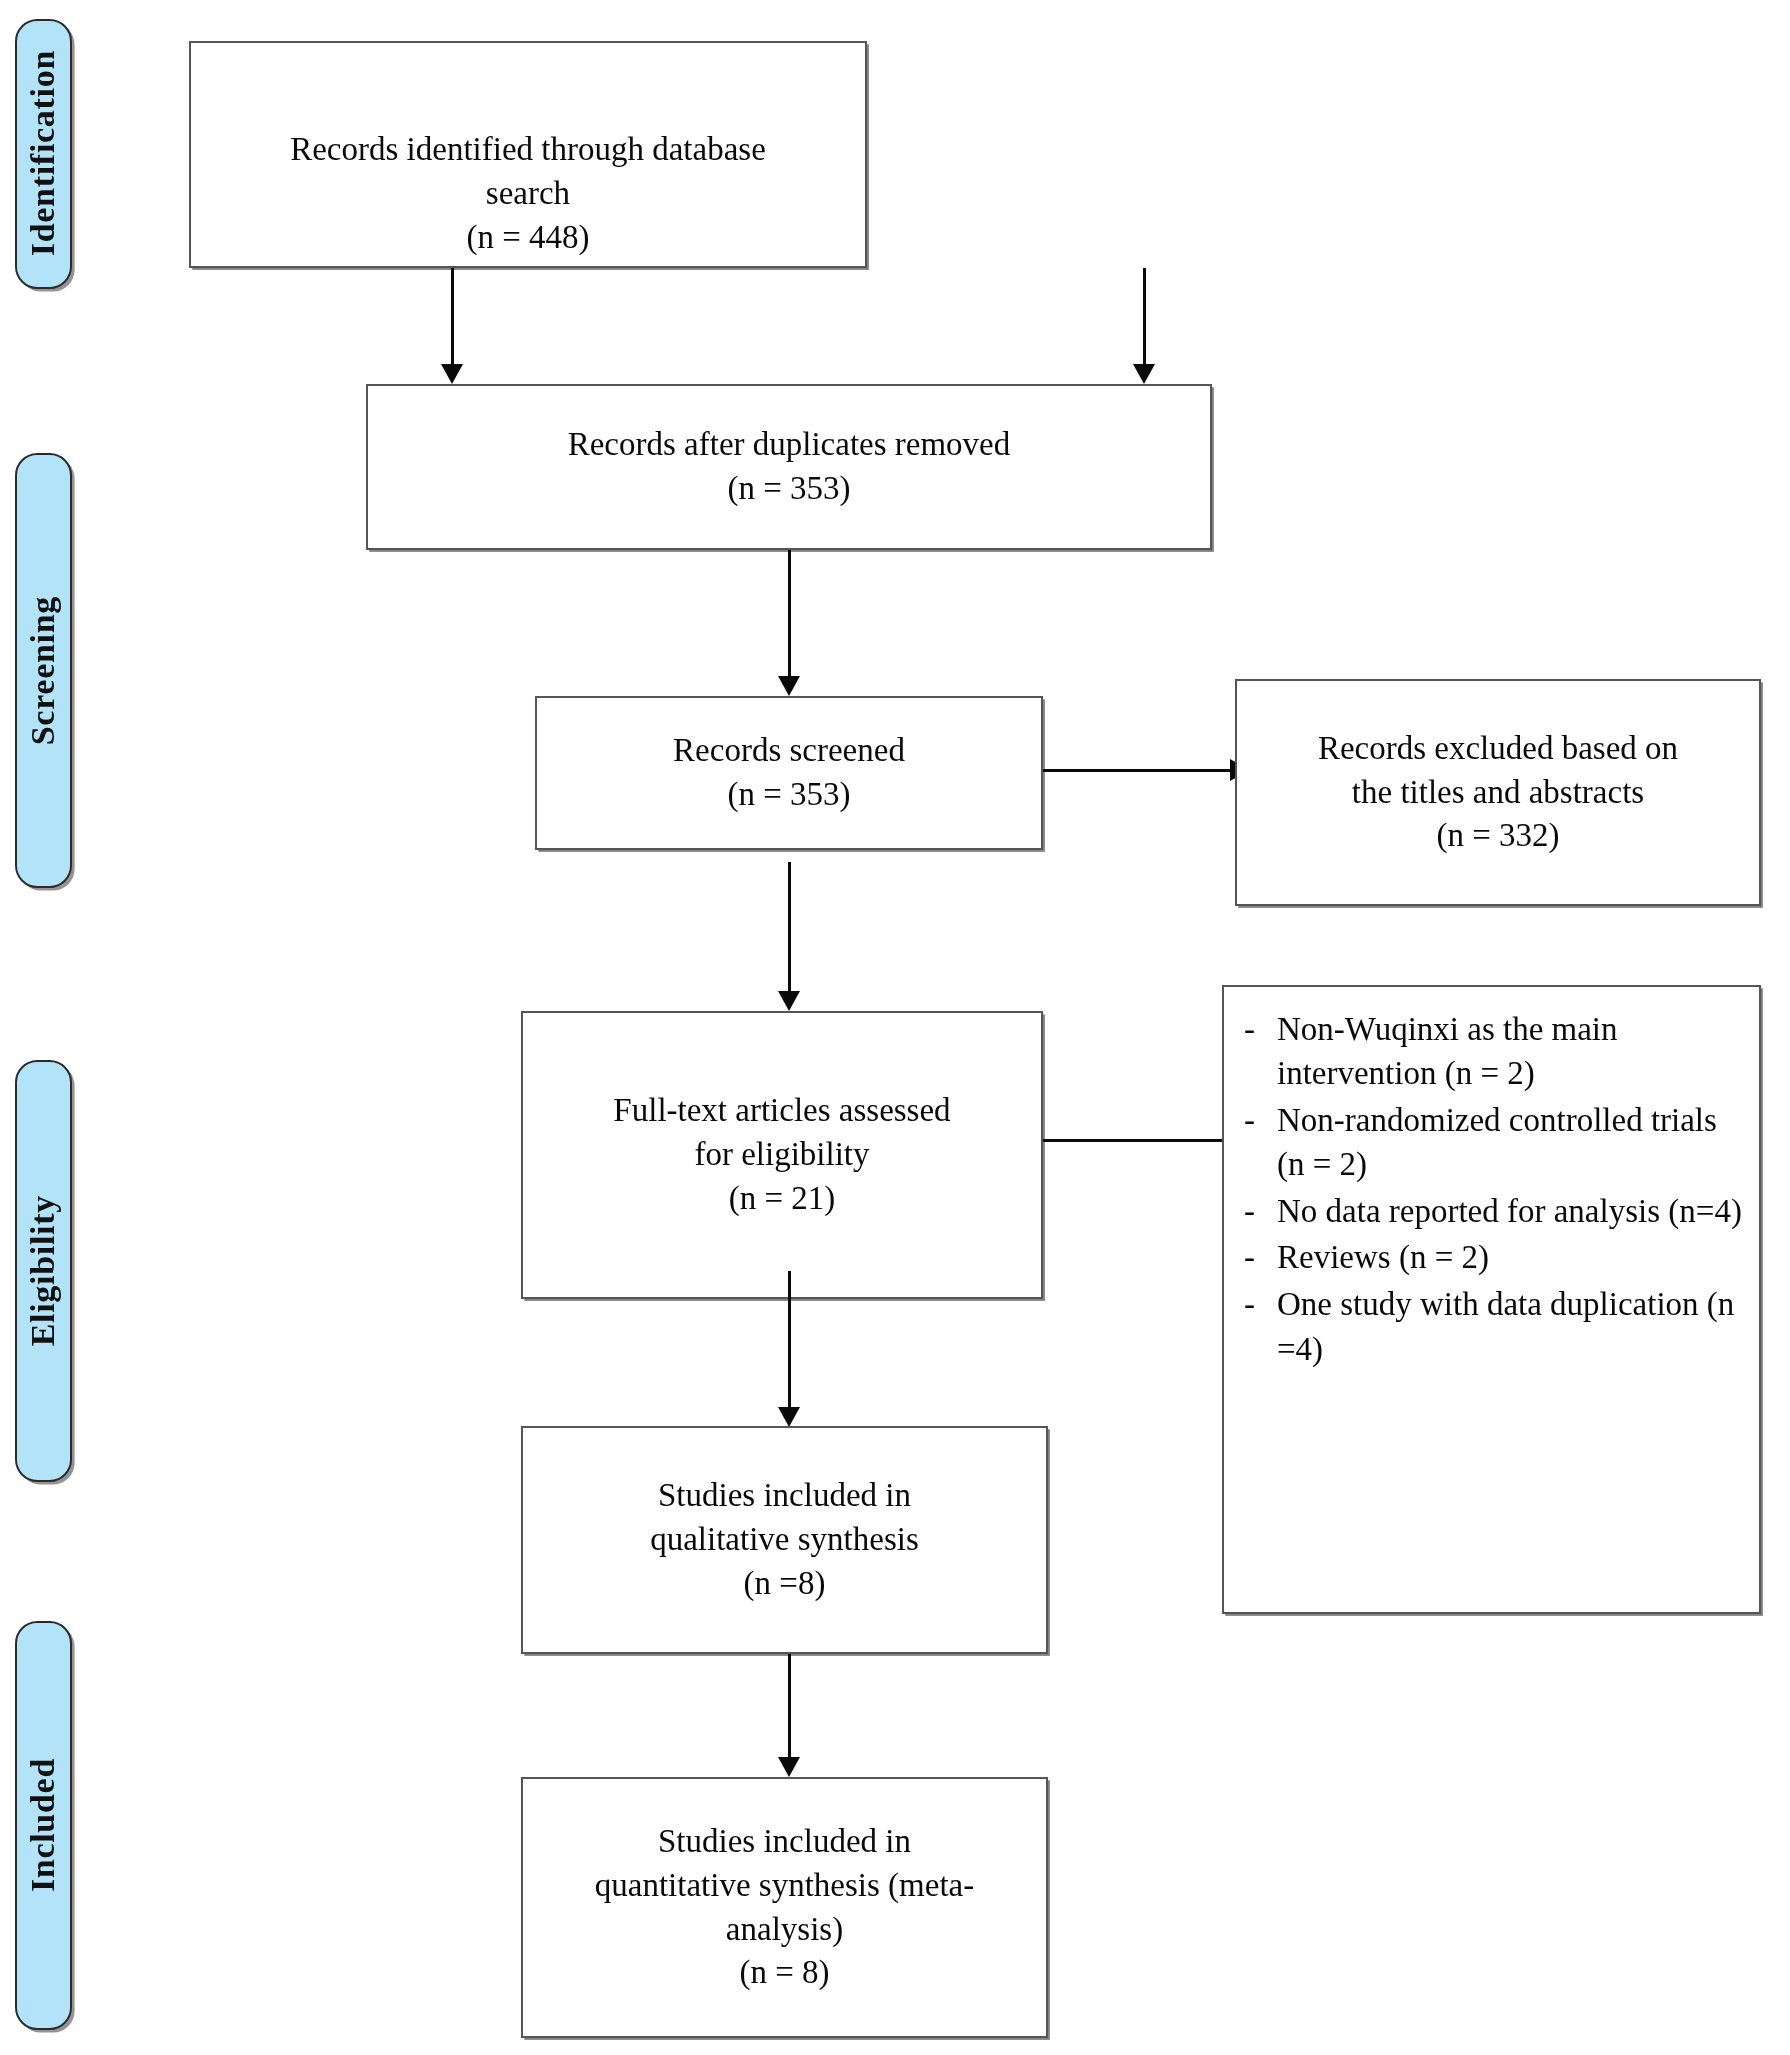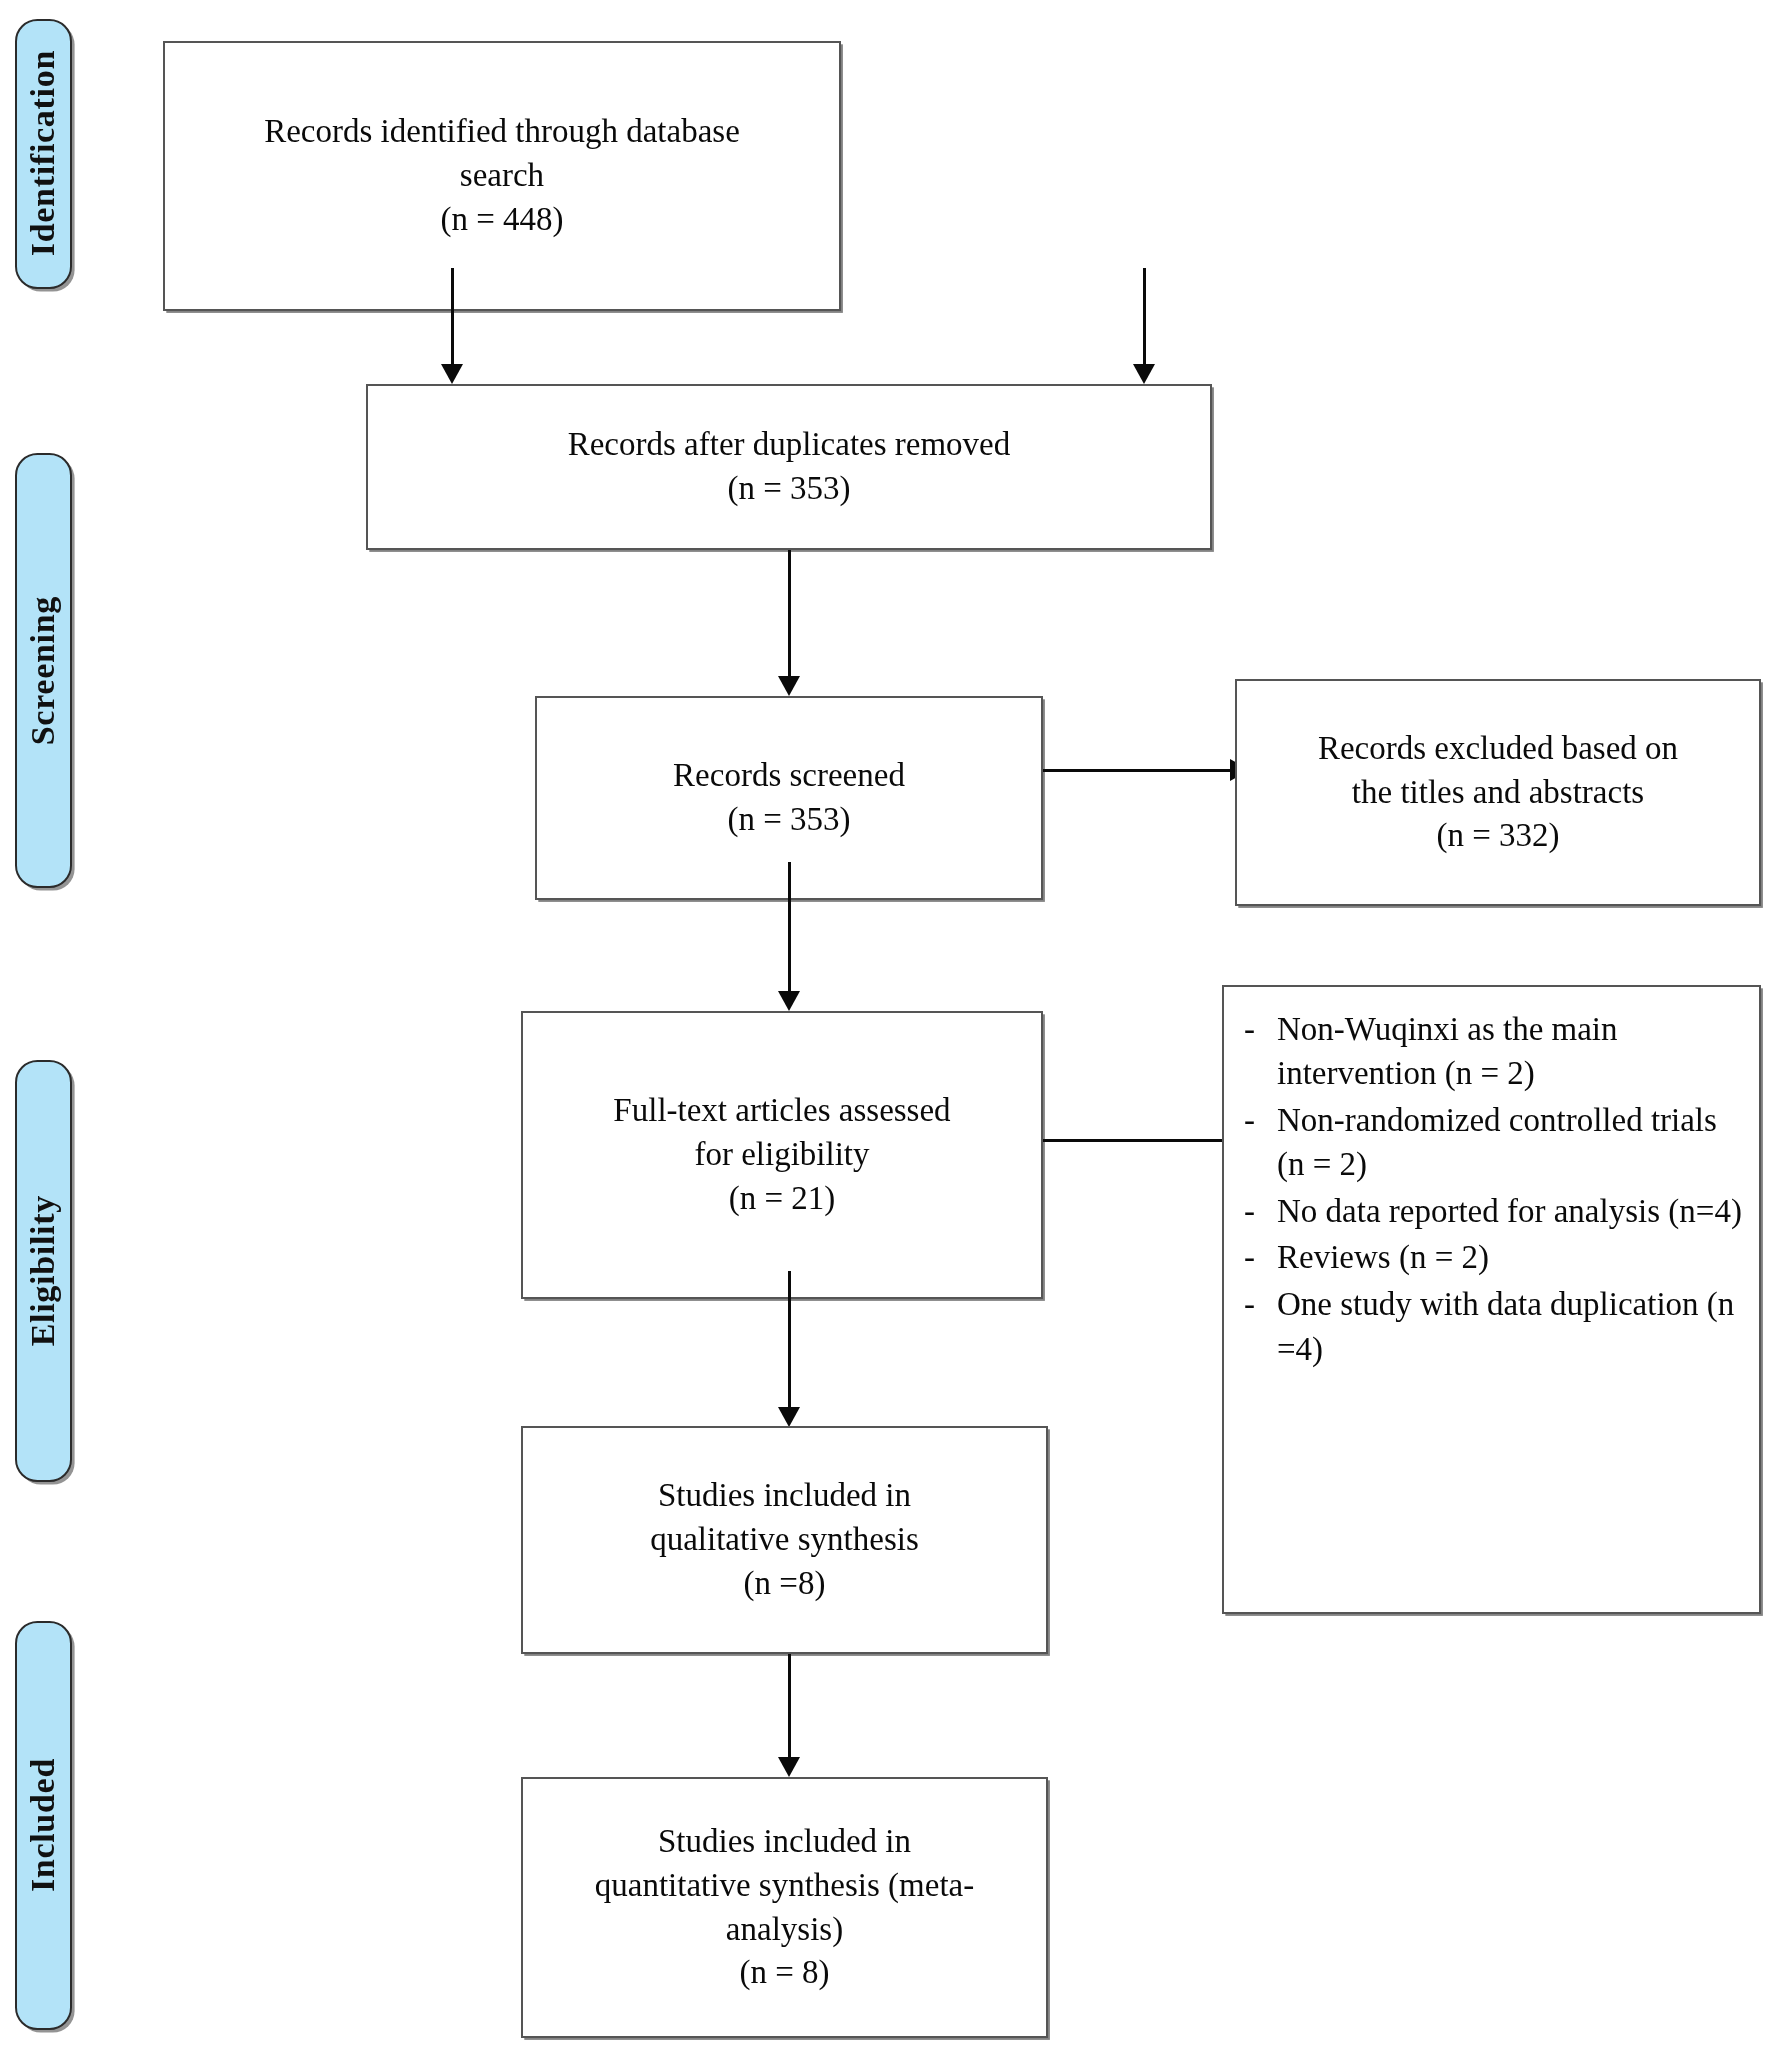--- a/index.html
+++ b/index.html
@@ -143,42 +143,42 @@
   </div>
 
   <div class="stage-tab" style="left:14.5px; top:1060px; width:57px; height:422px;">
     <span class="stage-label">Eligibility</span>
   </div>
 
   <div class="stage-tab" style="left:14.5px; top:1621px; width:57px; height:409px;">
     <span class="stage-label">Included</span>
   </div>
 
-  <div class="flow-box" style="left:163px; top:41px; width:678px; height:270px;">
+  <div class="flow-box" style="left:189px; top:41px; width:678px; height:227px;align-items:flex-end;">
     <div class="box-text">Records identified through database
 search
 (n = 448)</div>
   </div>
 
 
   <div class="v-line" style="left:451px; top:268px; width:3.3px; height:99px;"></div>
   <div class="arrow-down" style="left:441px; top:364px;"></div>
 
   <div class="v-line" style="left:1143px; top:268px; width:3.3px; height:99px;"></div>
   <div class="arrow-down" style="left:1133px; top:364px;"></div>
 
   <div class="flow-box" style="left:366px; top:384px; width:846px; height:166px;">
     <div class="box-text">Records after duplicates removed
 (n = 353)</div>
   </div>
 
   <div class="v-line" style="left:788px; top:550px; width:3.3px; height:129px;"></div>
   <div class="arrow-down" style="left:778px; top:676px;"></div>
 
-  <div class="flow-box" style="left:535px; top:696px; width:508px; height:204px;justify-content:center;">
+  <div class="flow-box" style="left:535px; top:696px; width:508px; height:154px;justify-content:center;">
     <div class="box-text">Records screened
 (n = 353)</div>
   </div>
 
   <div class="h-line" style="left:1043px; top:769px; width:191px; height:3.3px;"></div>
   <div class="arrow-right" style="left:1230px; top:759px;"></div>
 
   <div class="flow-box" style="left:1235px; top:679px; width:526px; height:227px;">
     <div class="box-text">Records excluded based on
 the titles and abstracts

